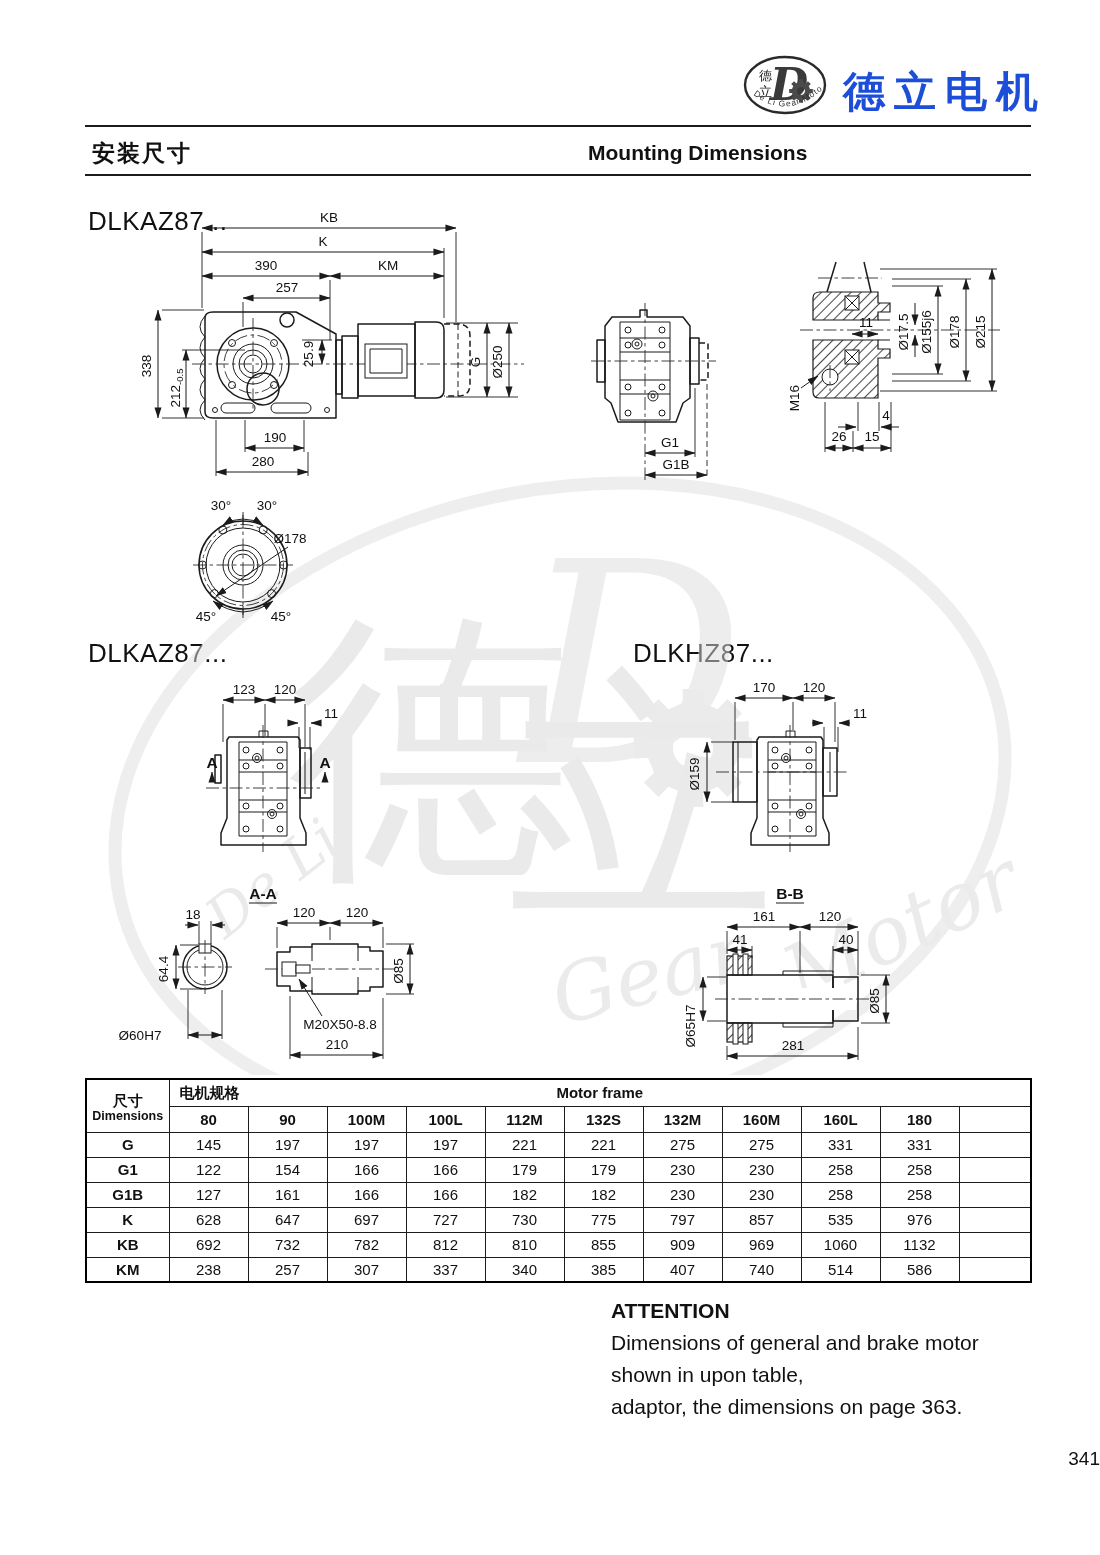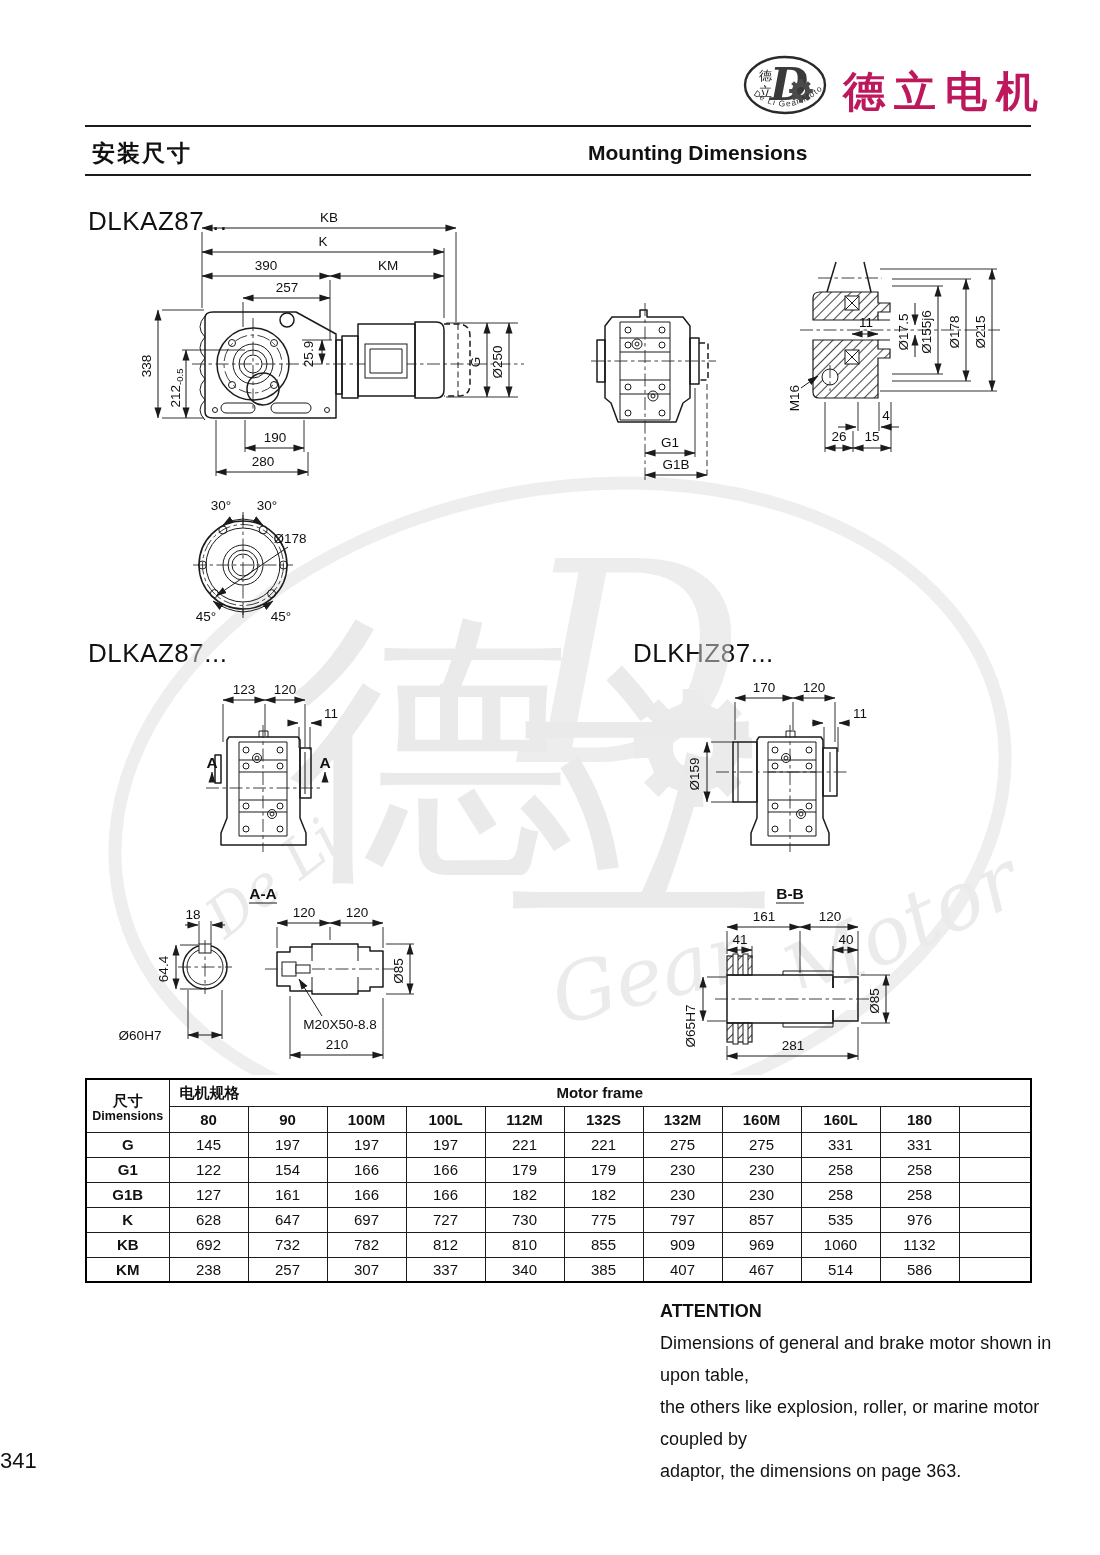--- a/index.html
+++ b/index.html
@@ -2,21 +2,21 @@
 <html><head>
 <meta charset="utf-8">
 <style>
 *{margin:0;padding:0;box-sizing:border-box}
 html,body{background:#9a9a9a}
 .page{position:relative;width:1100px;height:1555px;margin:0 auto;background:#fff;
   font-family:"Liberation Sans",sans-serif;color:#111;overflow:hidden}
 .hr{position:absolute;left:85px;width:946px;background:#1c1c1c}
 .logo{position:absolute;left:742px;top:52px}
 .brand{position:absolute;left:843px;top:64px;font-family:"DejaVu Serif","Liberation Serif",serif;
-  font-weight:bold;font-size:42px;letter-spacing:9px;color:#be185d}
+  font-weight:bold;font-size:42px;letter-spacing:9px;color:#1d4ed8}
 .title-cn{position:absolute;left:92px;top:138px;font-size:23px;font-weight:bold;letter-spacing:2px}
 .title-en{position:absolute;left:588px;top:141px;font-size:21px;font-weight:bold}
 .model-label{position:absolute;font-size:26px;font-weight:normal;letter-spacing:.5px}
 .drawings{position:absolute;left:0;top:185px}
 
 .ol{stroke:#1b1b1b;stroke-width:1.5;fill:none;stroke-linejoin:round}
 .th{stroke-width:1}
 .hat{stroke:#1b1b1b;stroke-width:1.2;fill:url(#h45)}
 .wht{fill:#fff;stroke:#1b1b1b;stroke-width:1}
 .wf{fill:#fff;stroke:none}
@@ -33,23 +33,23 @@
 .dim-table th,.dim-table td{border:1.6px solid #1c1c1c;text-align:center;padding:0;
   height:25px;font-weight:normal;overflow:hidden;white-space:nowrap}
 .dim-table .hr1 th{height:27px}
 .dim-table .hr2 th{font-weight:bold;height:26px}
 .dim-table tbody th{font-weight:bold}
 .c0 .cn{font-size:15px;line-height:17px;padding-top:4px}
 .c0 .en{font-size:12.5px;line-height:15px}
 .merged{position:relative}
 .merged .spec{position:absolute;left:10px;top:50%;transform:translateY(-50%)}
 .notes-cn{position:absolute;left:88px;top:1293px;font-size:17px;line-height:32px}
-.notes-en{position:absolute;left:660px;top:1295px;font-size:18px;line-height:32px;width:410px}
+.notes-en{position:absolute;left:611px;top:1295px;font-size:21px;line-height:32px;width:410px}
 .notes-en .nt{font-weight:bold}
-.pageno{position:absolute;left:0;right:0;top:1448px;text-align:left;font-size:22px}
+.pageno{position:absolute;left:0;right:0;top:1448px;text-align:right;font-size:19px}
 </style>
 </head>
 <body>
 
 <div class="page">
 
   <svg width="0" height="0" style="position:absolute" aria-hidden="true">
     <defs>
       <marker id="arw" viewBox="0 0 10 8" refX="9.6" refY="4" markerWidth="11" markerHeight="8.8" orient="auto-start-reverse" markerUnits="userSpaceOnUse">
         <path d="M10,4 L0,0.8 L0,7.2 Z" fill="#1b1b1b"></path>
@@ -571,29 +571,28 @@
         </tr>
         <tr>
           <th>KM</th>
           <td>238</td>
           <td>257</td>
           <td>307</td>
           <td>337</td>
           <td>340</td>
           <td>385</td>
           <td>407</td>
-          <td>467</td>
+          <td>740</td>
           <td>514</td>
           <td>586</td>
           <td></td>
         </tr>
       </tbody>
   </table>
 
   <div class="notes-en">
     <div class="nt">ATTENTION</div>
     <div>Dimensions of general and brake motor shown in upon table,</div>
-    <div>the others like explosion, roller, or marine motor coupled by</div>
     <div>adaptor, the dimensions on page 363.</div>
   </div>
 
   <div class="pageno">341</div>
 </div>
 
 </body></html>

